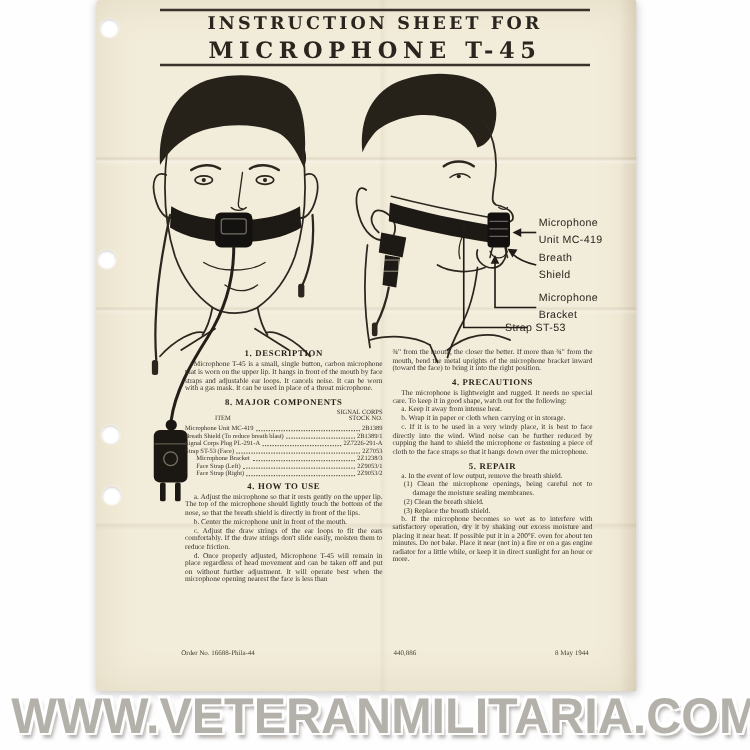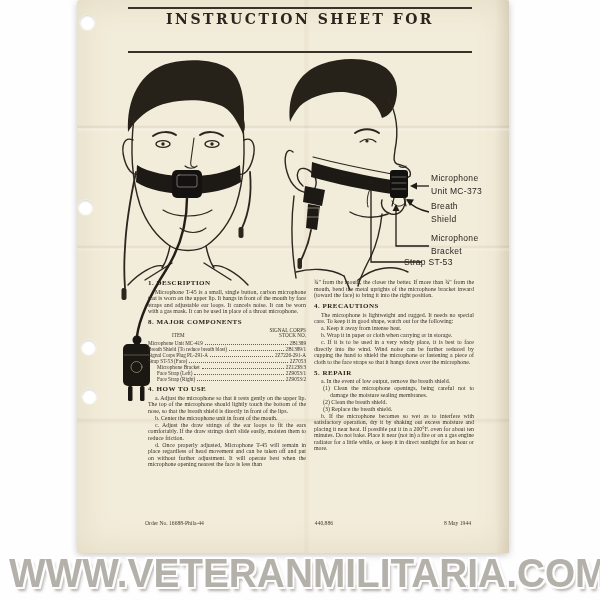--- a/index.html
+++ b/index.html
@@ -25,21 +25,21 @@
   
   svg.figs{position:absolute;left:0;top:0;width:600px;height:600px;}
   .callout{position:absolute;font-family:"Liberation Sans",sans-serif;font-weight:normal;
            font-size:8.5px;line-height:13px;color:#241f19;letter-spacing:.3px;white-space:nowrap;}
   
   .col{position:absolute;width:158px;font-size:5.9px;line-height:6.5px;text-align:justify;
        color:#37302a;}
   .col p{margin:0 0 .5px;text-indent:7px;}
   .col p.noind{text-indent:0;}
   .col p.sub{padding-left:16px;text-indent:-7px;margin-bottom:.5px;}
-  .sec-h{font-weight:bold;font-size:7px;letter-spacing:.5px;margin:4.5px 0 2px;color:#261f18;text-align:left;}
+  .sec-h{font-weight:bold;font-size:7px;letter-spacing:.5px;margin:4.5px 0 2px;color:#261f18;text-align:center;}
   .sec-h.first{margin-top:0;}
   .comp{font-size:5.2px;line-height:6px;}
   .comp-head1{text-align:right;line-height:5.6px;}
   .comp-head2{display:flex;justify-content:space-between;line-height:5.6px;margin-bottom:1px;}
   .comp-head2 .item-h{padding-left:24px;}
   .crow{display:flex;align-items:flex-end;white-space:nowrap;}
   .crow .leader{flex:1 1 auto;border-bottom:1px dotted #6a6052;margin:0 2px 1.2px;min-width:4px;}
   .crow.indent .citem{padding-left:9px;}
   
   .footer{position:absolute;left:145px;top:520px;width:326px;display:flex;justify-content:space-between;
@@ -61,20 +61,21 @@
 
   <div class="hole" style="left:80px;top:15px;"></div>
   <div class="hole" style="left:78px;top:200px;"></div>
   <div class="hole" style="left:81px;top:340px;"></div>
   <div class="hole" style="left:82px;top:389px;"></div>
 
   <div class="rule" style="top:7px;"></div>
   <div class="rule" style="top:51px;"></div>
   <div class="title-wrap">
     <div class="title1">INSTRUCTION SHEET FOR</div>
+    <div class="title2">MICROPHONE T-45</div>
   </div>
 
   <svg class="figs" viewBox="0 0 600 600">
     <g fill="none" stroke="#2c261f" stroke-width="1.4" stroke-linecap="round">
 
       <path d="M128,132 C126,100 140,70 170,63 C190,58 215,60 228,68 C240,76 245,95 244,120 C246,128 244,132 243,134 C236,118 230,110 222,106 C200,96 165,100 150,110 C140,116 133,124 128,132 Z" fill="#262119" stroke="none"></path>
 
       <path d="M134,118 C130,150 132,180 140,205 C146,222 156,236 170,246 C180,252 196,252 206,246 C220,236 230,222 236,205 C244,180 246,150 242,118"></path>
 
       <path d="M133,140 C124,136 121,146 124,158 C127,170 133,176 138,174"></path>
@@ -162,21 +163,21 @@
       <polygon points="406,199 414,199.5 410,206" fill="#1f1b16" stroke="none"></polygon>
       <polyline points="396,208 396,246 429,246"></polyline>
       <polygon points="396,204 392.5,211 399.5,211" fill="#1f1b16" stroke="none"></polygon>
       <polyline points="371,181 371,262 422,262"></polyline>
       <polygon points="371,177 367.5,184 374.5,184" fill="#1f1b16" stroke="none"></polygon>
     </g>
   </svg>
 
   <div class="callout" style="left:431px;top:172px;">
     <div>Microphone</div>
-    <div>Unit MC-373</div>
+    <div>Unit MC-419</div>
   </div>
   <div class="callout" style="left:431px;top:200px;">
     <div>Breath</div>
     <div>Shield</div>
   </div>
   <div class="callout" style="left:431px;top:232px;">
     <div>Microphone</div>
     <div>Bracket</div>
   </div>
   <div class="callout" style="left:404px;top:256px;">

